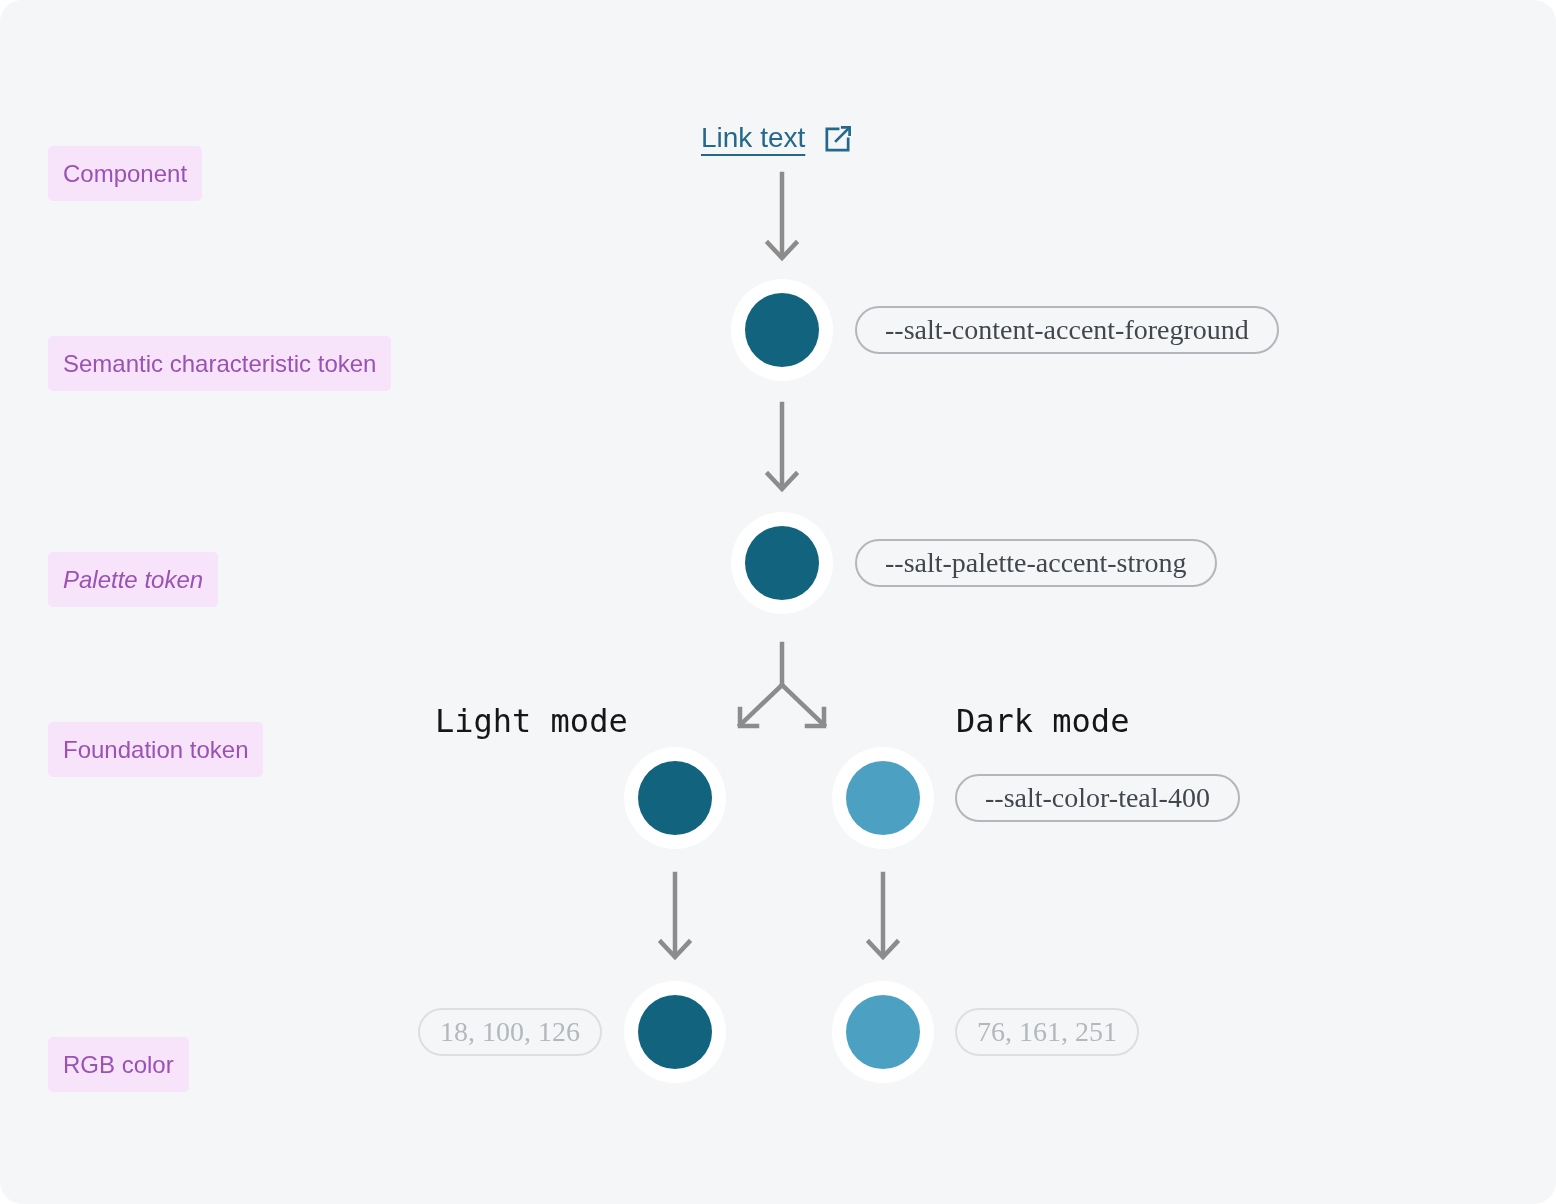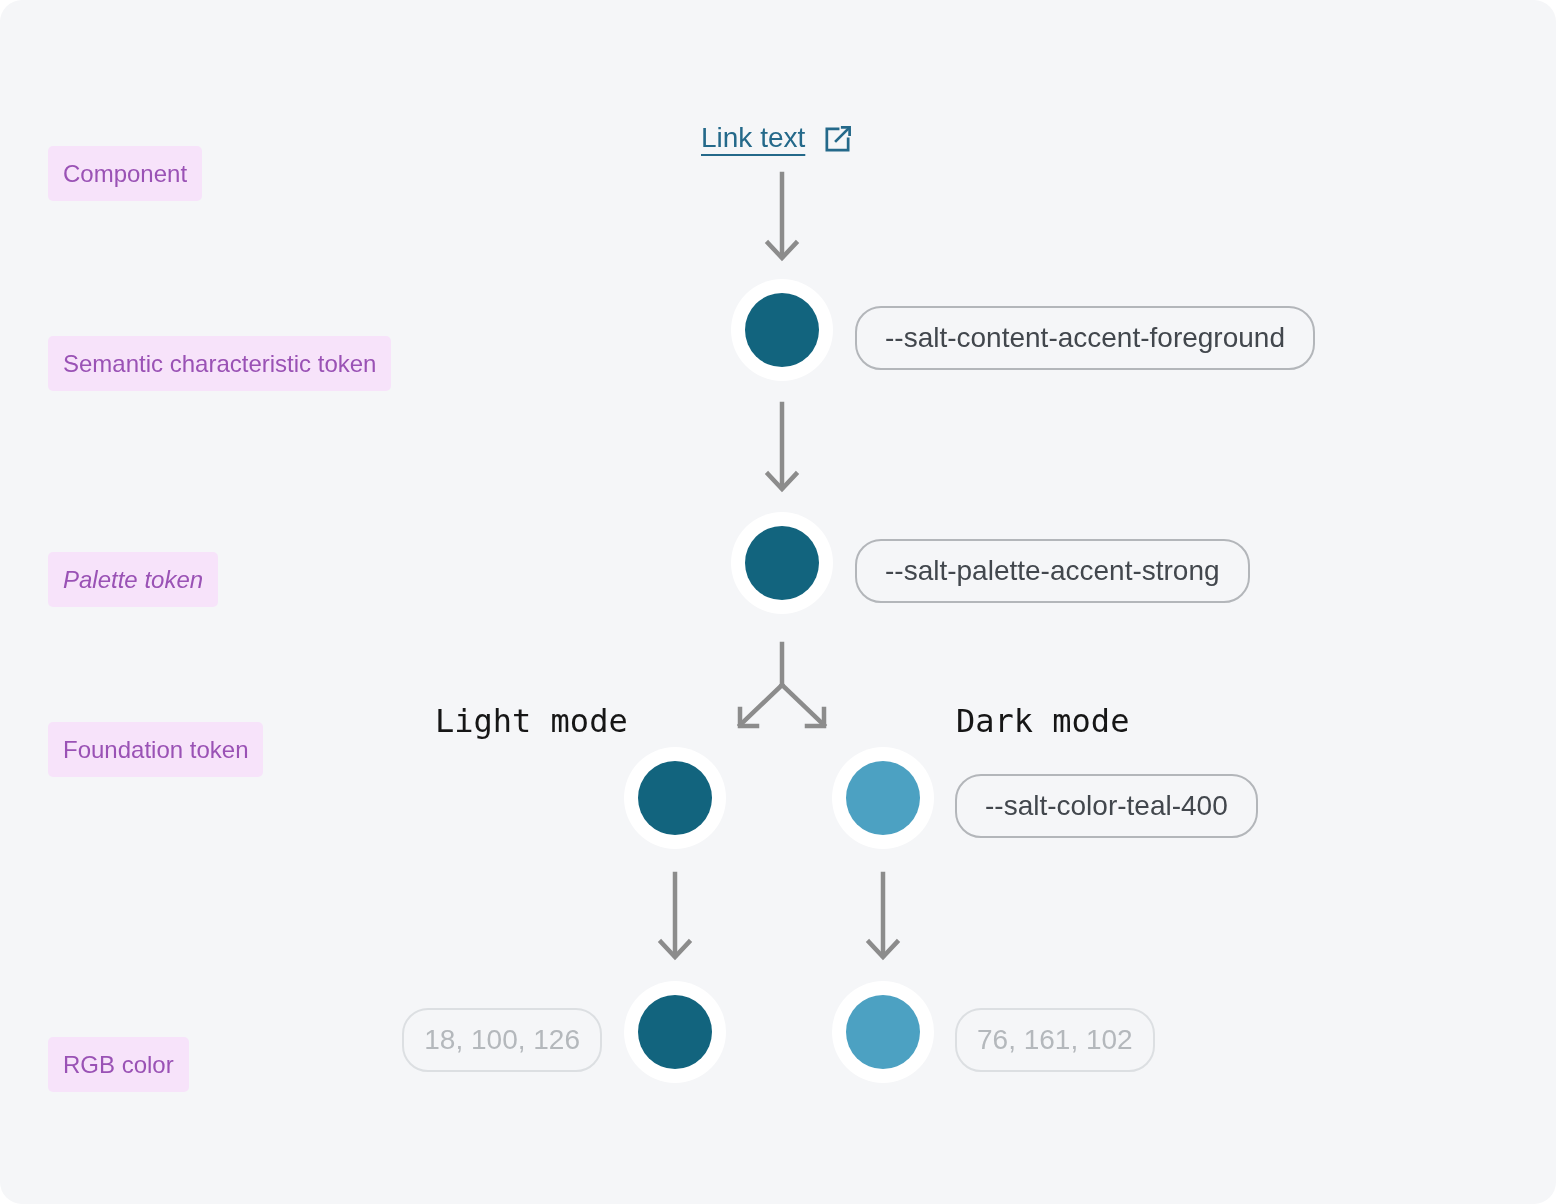--- a/index.html
+++ b/index.html
@@ -62,27 +62,27 @@
   .c1 { left: 745px; top: 293px; }
   .c2 { left: 745px; top: 526px; }
   .c3 { left: 638px; top: 761px; }
   .c4 { left: 846px; top: 761px; }
   .c5 { left: 638px; top: 995px; }
   .c6 { left: 846px; top: 995px; }
 
   
   .pill {
     position: absolute;
-    height: 64px;
+    height: 48px;
     box-sizing: border-box;
     display: flex; align-items: center;
     padding: 0 28px;
     border: 2px solid var(--pill-border, #B3B6BA);
     border-radius: 26px;
-    font-family: Liberation Sans, sans-serif;
+    font-family: Liberation Serif, serif;
     font-size: 28px;
     color: var(--pill-text, #42474D);
     white-space: nowrap;
   }
   .pill-semantic        { left: 855px;  top: 306px; }
   .pill-palette         { left: 855px;  top: 539px; }
   .pill-teal600         { right: 954px; top: 774px; }
   .pill-teal400         { left: 955px;  top: 774px; }
   .pill.ghost {
     padding: 8px 20px;
@@ -173,15 +173,15 @@
   <div class="mode-title mode-light">Light mode</div>
   <div class="mode-title mode-dark">Dark mode</div>
 
   <div class="circle dark c3"></div>
   <div class="circle light c4"></div>
   <div class="pill pill-teal400">--salt-color-teal-400</div>
 
   <div class="pill ghost pill-rgb-light">18, 100, 126</div>
   <div class="circle dark c5"></div>
   <div class="circle light c6"></div>
-  <div class="pill ghost pill-rgb-dark">76, 161, 102</div>
+  <div class="pill ghost pill-rgb-dark">76, 161, 251</div>
 
 </div>
 
 </body></html>

